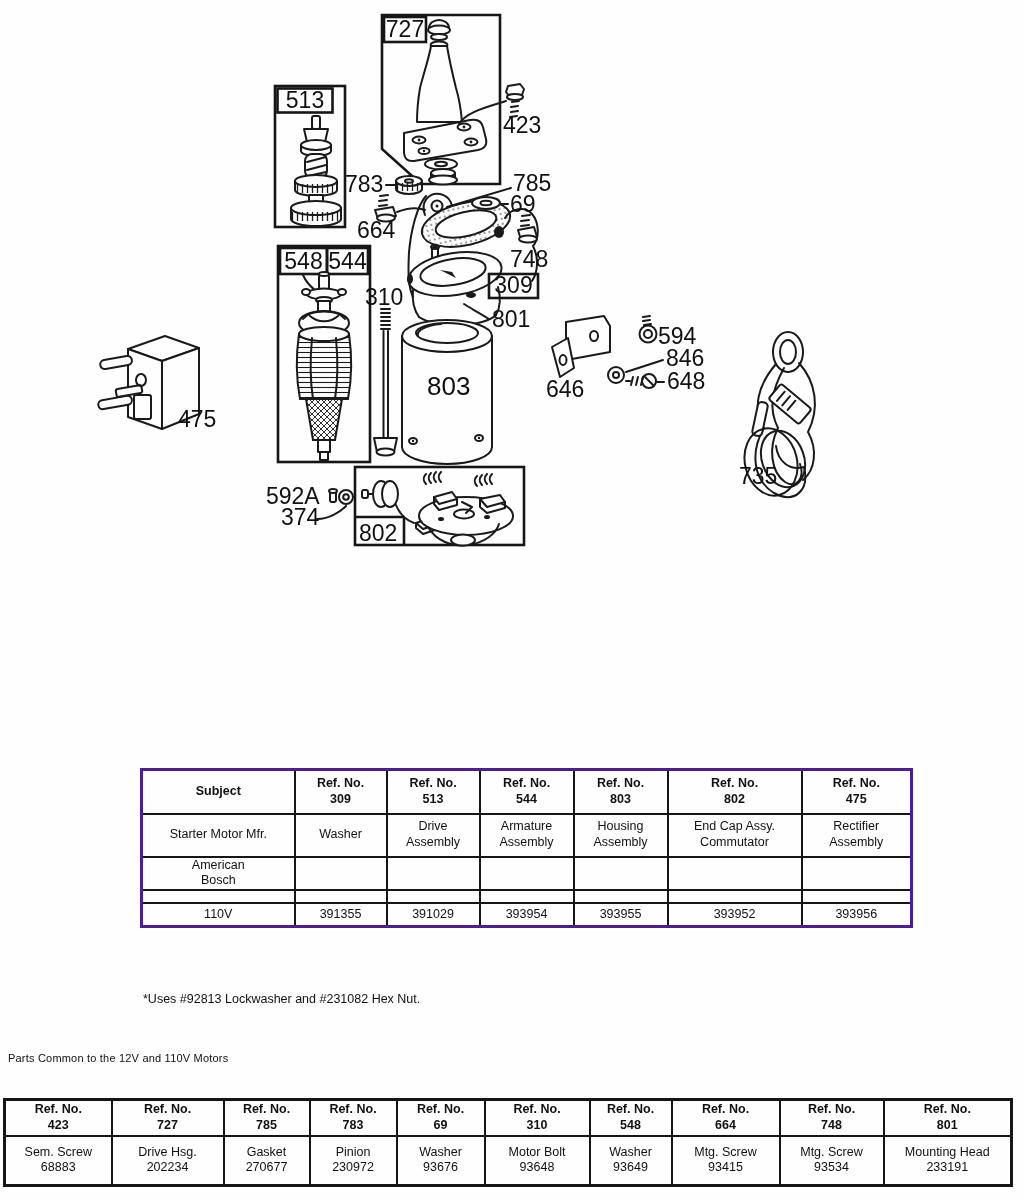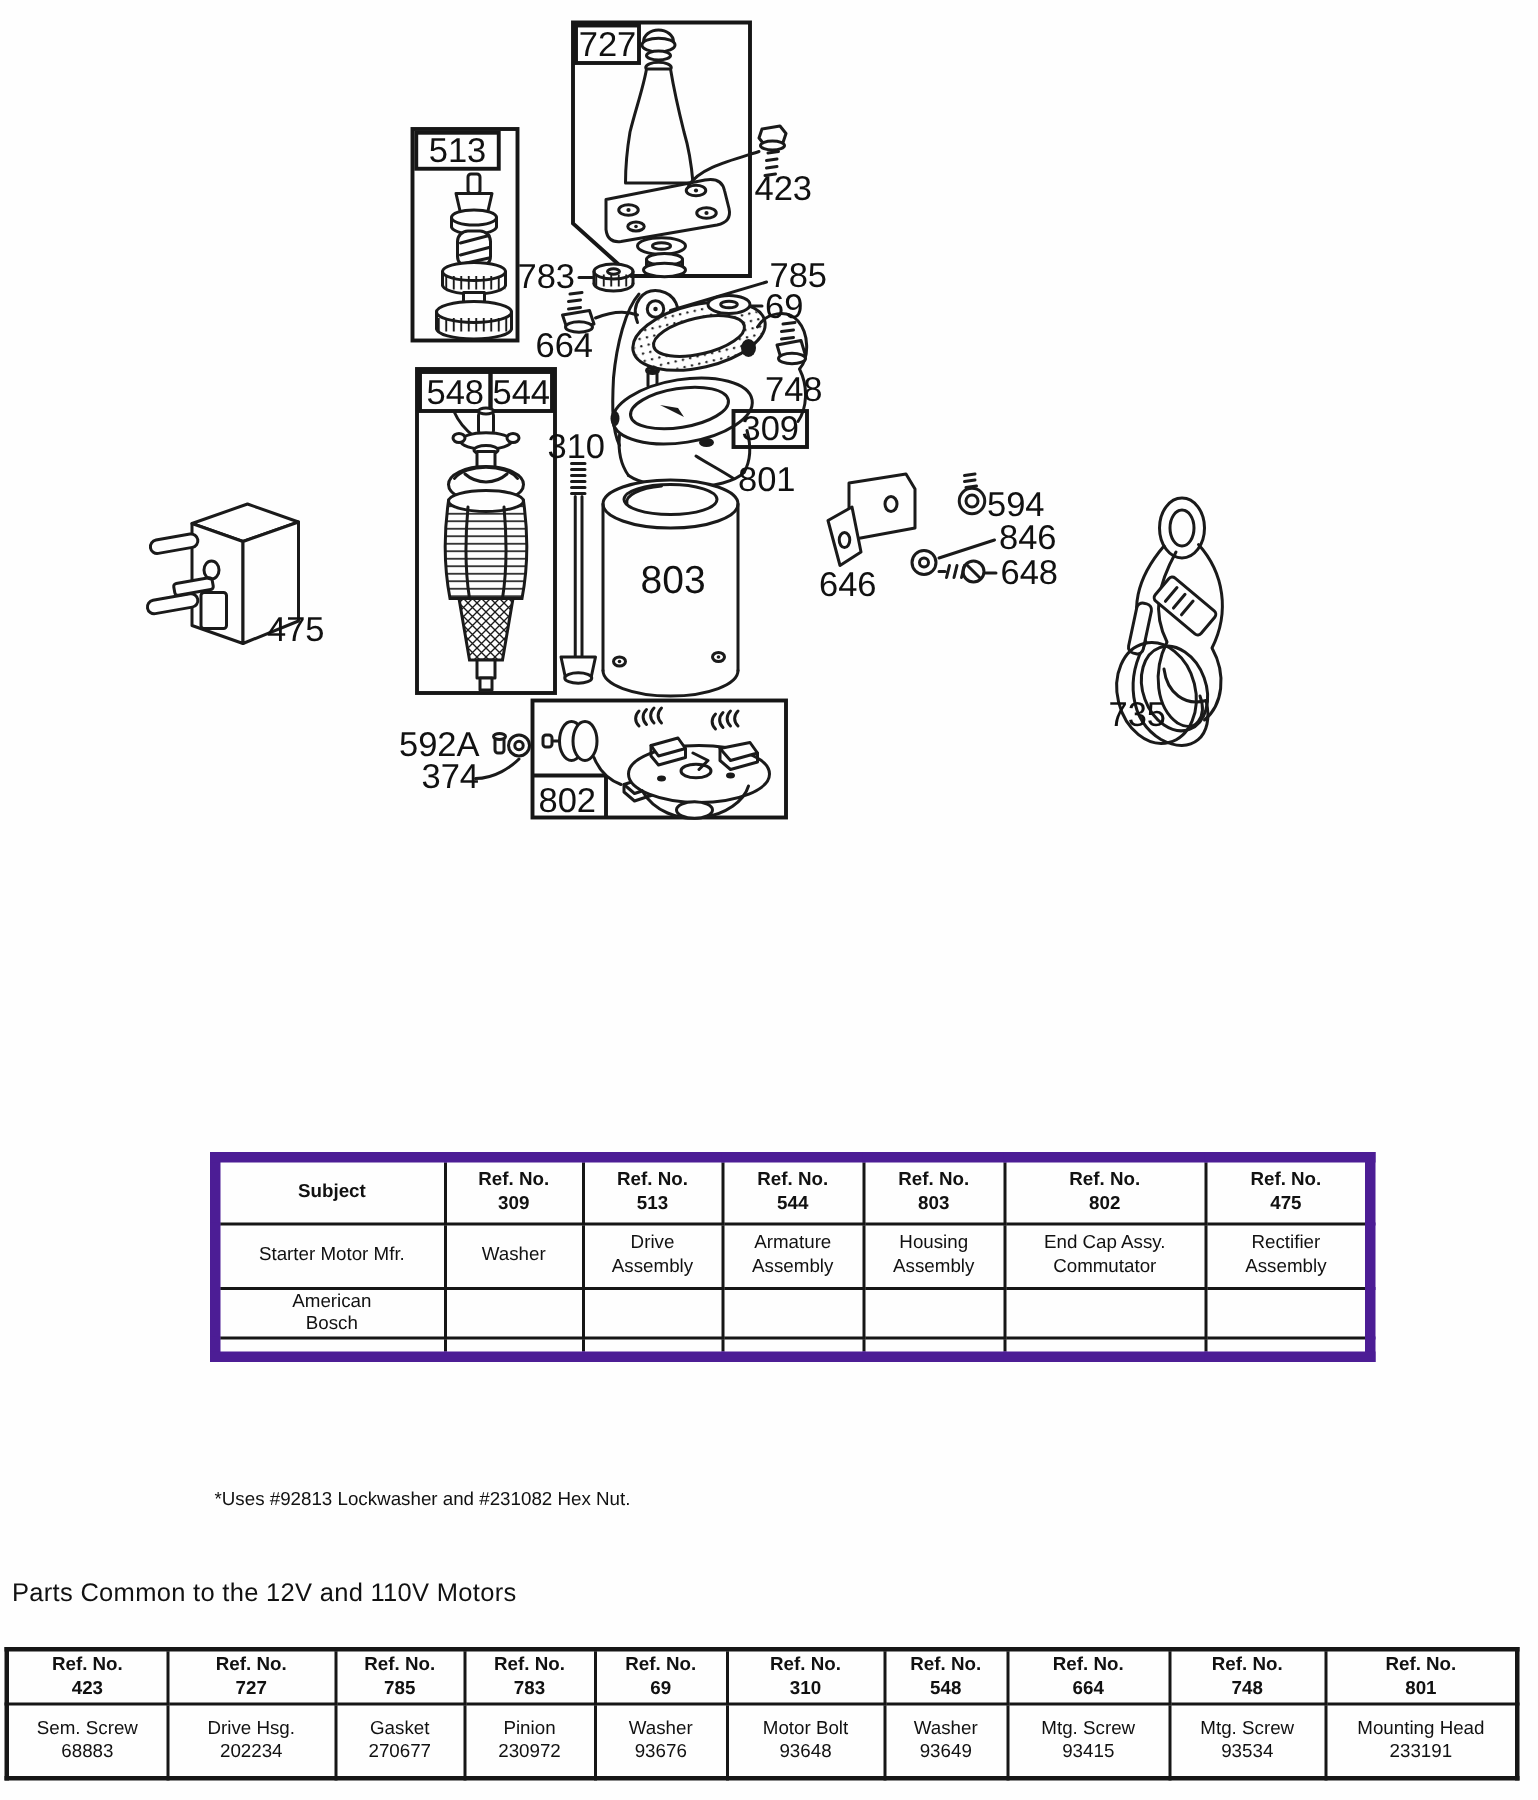--- a/index.html
+++ b/index.html
@@ -7,24 +7,24 @@
         font-family:"Liberation Sans",sans-serif;color:#111;overflow:hidden;}
   svg text{font-family:"Liberation Sans","DejaVu Sans",sans-serif;}
   .lbl{font-size:23px;fill:#111;}
   .lbl-mid{text-anchor:middle;}
   
   .tbl{position:absolute;border-collapse:collapse;table-layout:fixed;background:#fefefe;}
   .tbl td{border:2px solid #161616;text-align:center;vertical-align:middle;
           white-space:pre-line;font-size:12.5px;line-height:1.25;padding:0 2px;
           overflow:hidden;}
   .tbl tr.hd td{font-weight:bold;}
-  #main-table{left:140px;top:768px;width:770px;border:7px solid #4c1d95;}
+  #main-table{left:140px;top:768px;width:770px;border:3px solid #4c1d95;}
   #common-table{left:3px;top:1098px;width:1007px;border:3px solid #161616;}
   .footnote{position:absolute;left:143px;top:992px;font-size:12.5px;text-align:center;}
-  .heading{position:absolute;left:8px;top:1052px;font-size:17px;letter-spacing:0.2px;}
+  .heading{position:absolute;left:8px;top:1052px;font-size:11px;letter-spacing:0.2px;}
 </style>
 </head>
 <body>
 
 <div class="page">
 
   <svg width="1025" height="580" viewBox="0 0 1025 580" style="position:absolute;left:0;top:0;">
     <defs>
       <pattern id="lam" width="8" height="5" patternUnits="userSpaceOnUse">
         <path d="M0,2.5 H8" stroke="#1a1a1a" stroke-width="1.1"></path>
@@ -367,20 +367,29 @@
     </tr>
     <tr style="height:13px">
       <td></td>
       <td></td>
       <td></td>
       <td></td>
       <td></td>
       <td></td>
       <td></td>
     </tr>
+    <tr style="height:24px">
+      <td>110V</td>
+      <td>391355</td>
+      <td>391029</td>
+      <td>393954</td>
+      <td>393955</td>
+      <td>393952</td>
+      <td>393956</td>
+    </tr>
   </tbody>
     </table>
 
   <div class="footnote">*Uses #92813 Lockwasher and #231082 Hex Nut.</div>
 
   <div class="heading">Parts Common to the 12V and 110V Motors</div>
 
   <table class="tbl" id="common-table">
     <colgroup>
       <col style="width:107px">

